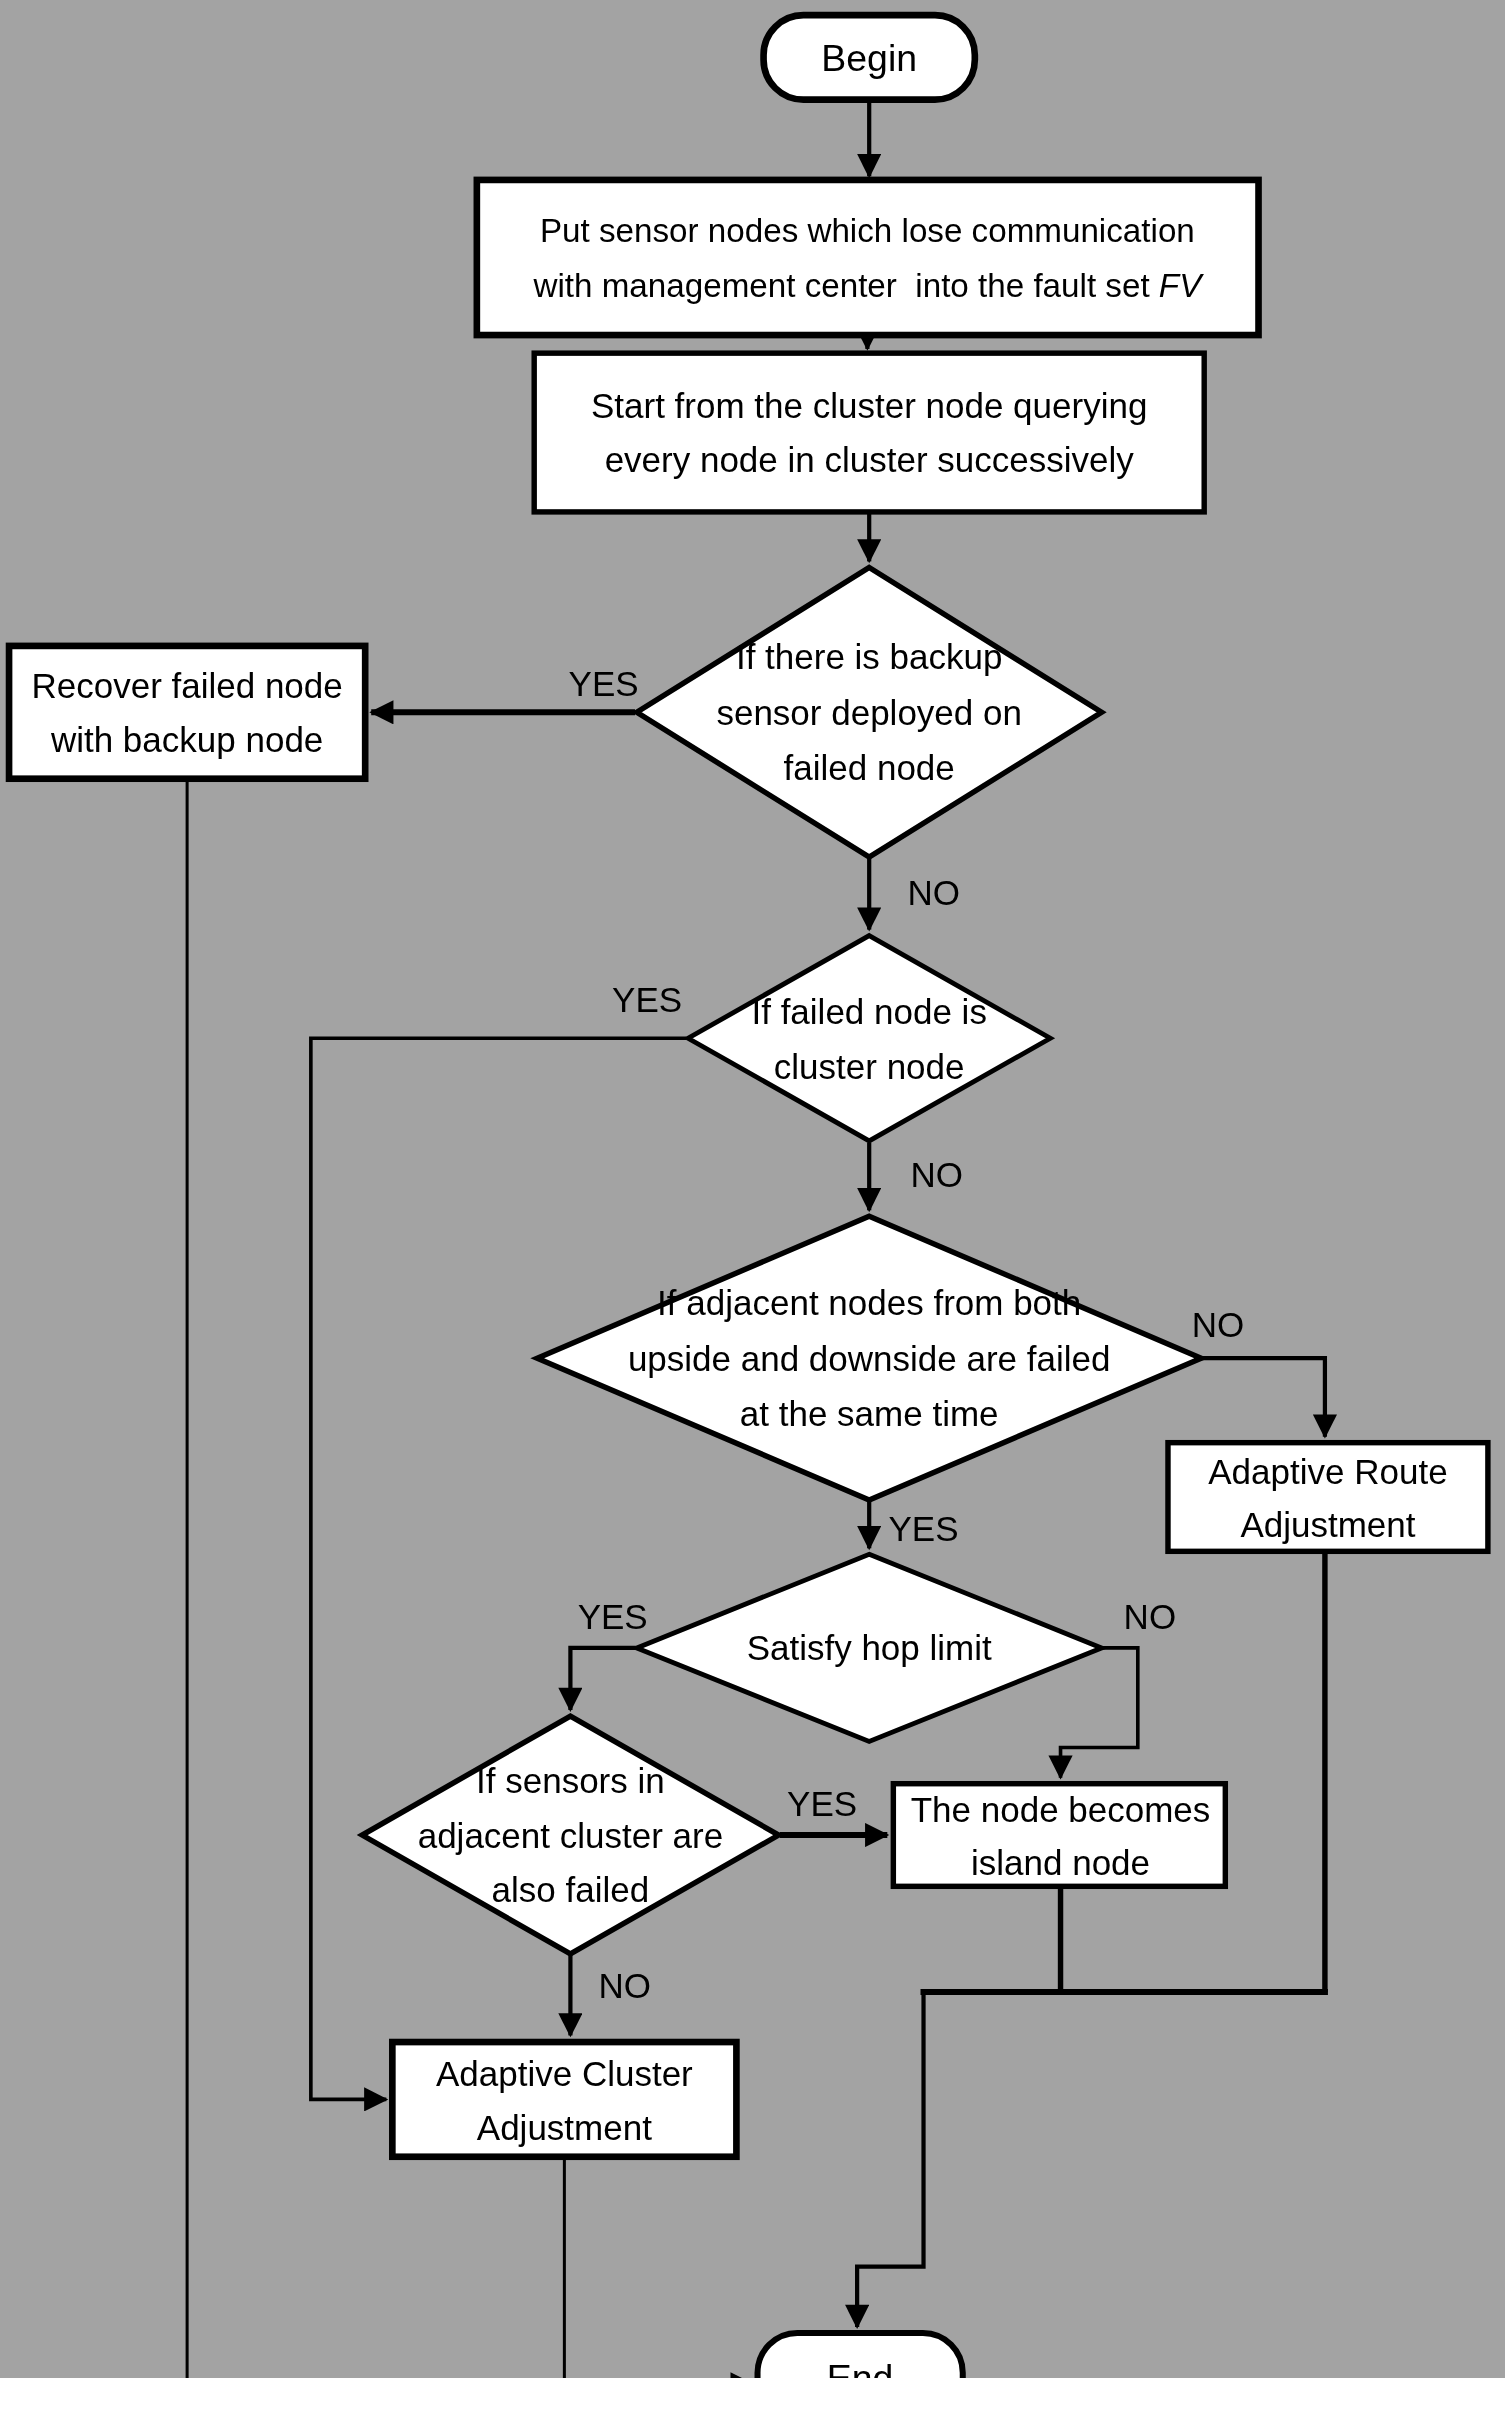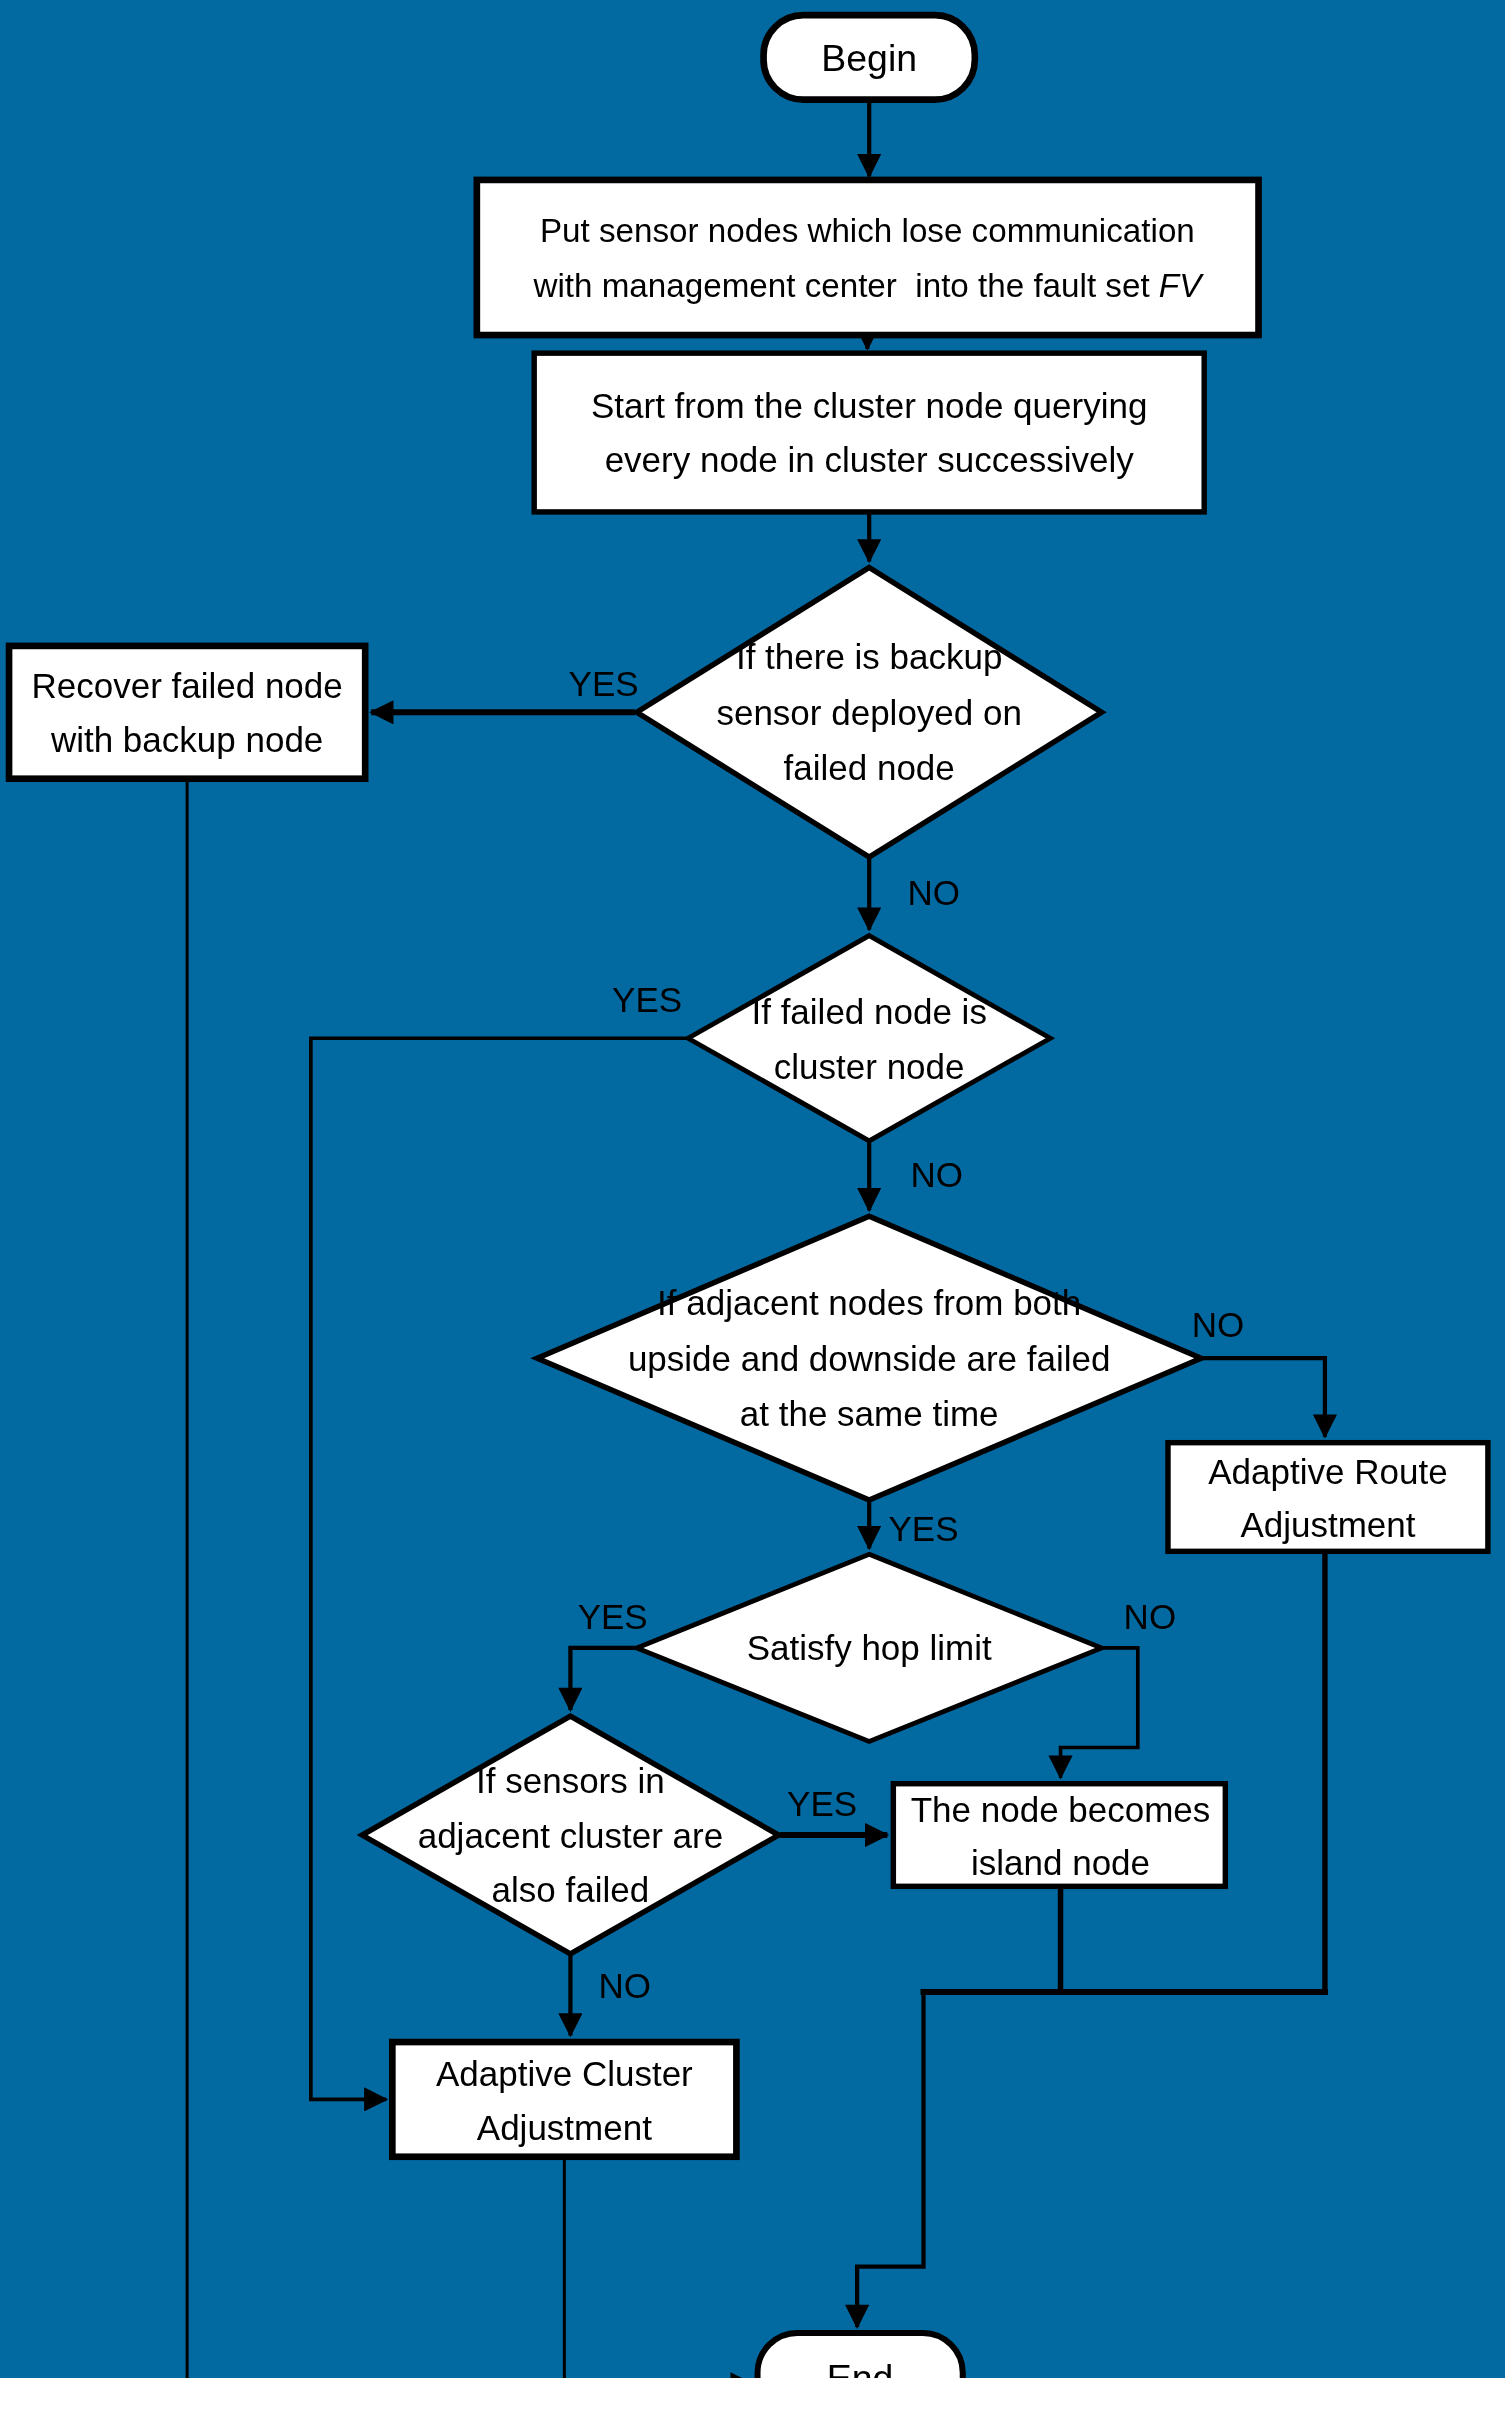--- a/index.html
+++ b/index.html
@@ -3,21 +3,21 @@
 <meta charset="utf-8">
 <style>
   html, body {
     margin: 0;
     padding: 0;
     background: #ffffff;
   }
   .page {
     width: 1506px;
     height: 2378px;
-    background: #0369a1;
+    background: #a3a3a3;
     position: relative;
   }
   svg { display: block; }
   .shape {
     fill: #ffffff;
     stroke: #000000;
   }
   .edge {
     fill: none;
     stroke: #000000;

